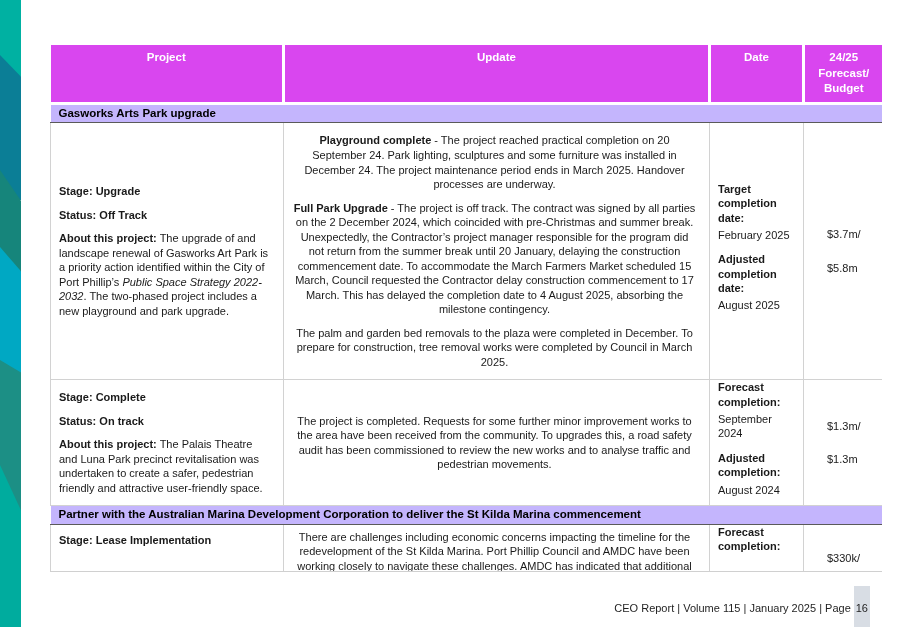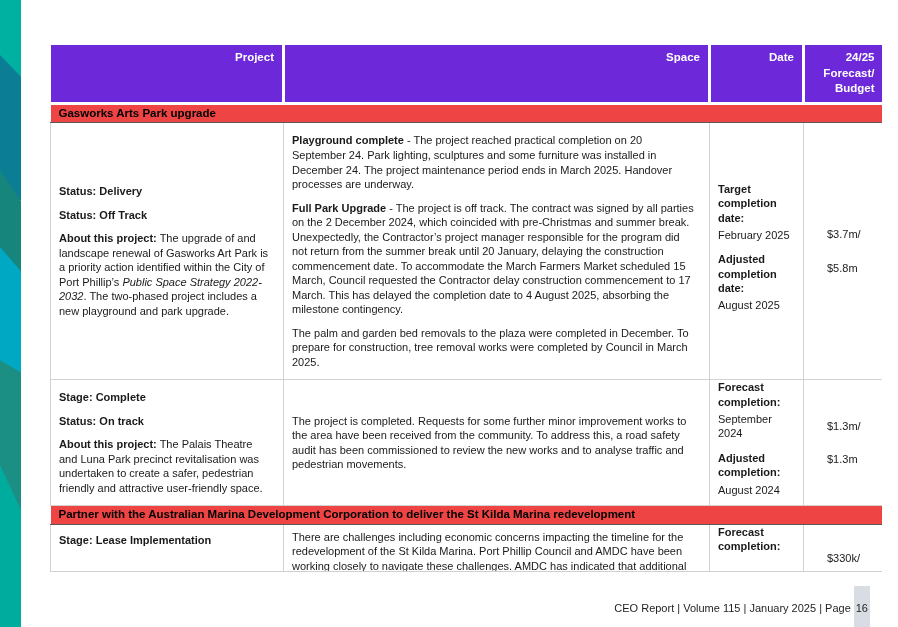--- a/index.html
+++ b/index.html
@@ -15,36 +15,36 @@
   .seg3{top:170px;height:110px;clip-path:polygon(0 0,100% 28%,100% 100%,0 100%);}
   .seg4{top:247px;height:128px;clip-path:polygon(0 0,100% 19%,100% 100%,0 100%);}
   .seg5{top:360px;height:155px;clip-path:polygon(0 0,100% 8%,100% 100%,0 100%);}
   .seg6{top:465px;height:162px;clip-path:polygon(0 0,100% 28%,100% 100%,0 100%);}
 
   
   .table-wrap{position:absolute;left:50px;top:45px;width:832px;height:527px;overflow:hidden;}
   table{border-collapse:collapse;table-layout:fixed;width:832px;}
   col.c-project{width:233px;}col.c-update{width:426px;}col.c-date{width:94px;}col.c-budget{width:79px;}
   th{
-    background:#6d28d9;color:#ffffff;font-weight:700;font-size:11.5px;line-height:1.35;
-    text-align:right;vertical-align:top;padding:5px 8px;border:3px solid #ffffff;
+    background:#d946ef;color:#ffffff;font-weight:700;font-size:11.5px;line-height:1.35;
+    text-align:center;vertical-align:top;padding:5px 8px;border:3px solid #ffffff;
     border-top:none;height:44px;
   }
   th:first-child{border-left:none;} th:last-child{border-right:none;}
   tr.section td{
-    background:#ef4444;color:#000;font-weight:700;font-size:11.5px;line-height:1.2;
+    background:#c4b5fd;color:#000;font-weight:700;font-size:11.5px;line-height:1.2;
     padding:2px 8px;border-top:1.5px solid #5a5a5a;border-bottom:1px solid #5a5a5a;
     height:13px;white-space:nowrap;overflow:hidden;
   }
   tr.body td{
     border:1px solid #d2d2d2;font-size:11px;line-height:1.32;vertical-align:middle;
     background:#fff;
   }
   td.proj{padding:8px 10px 8px 8px;}
-  td.upd{padding:5px 12px 5px 8px;vertical-align:top;}
+  td.upd{padding:5px 12px 5px 8px;vertical-align:top;text-align:center;}
   td.date{padding:0 6px 8px 8px;}
   td.bud{padding:8px 6px;}
   tr.r0 td{height:240px;}
   tr.r1 td{height:107px;}
   tr.r2 td{vertical-align:top;}
   .proj p,.upd p{margin:0 0 9px;}
   .proj p:last-child,.upd p:last-child{margin-bottom:0;}
   .b{font-weight:700;}
   .date .dl{font-weight:700;margin:0;line-height:1.3;}
   .date .dv{margin:3px 0 10px;}
@@ -77,33 +77,33 @@
     <table>
       <colgroup>
         <col class="c-project">
           <col class="c-update">
           <col class="c-date">
           <col class="c-budget">
       </colgroup>
       <thead>
         <tr>
           <th>Project</th>
-          <th>Space</th>
+          <th>Update</th>
           <th>Date</th>
           <th>24/25 Forecast/ Budget</th>
         </tr>
       </thead>
       <tbody>
 
         <tr class="section">
           <td colspan="4">Gasworks Arts Park upgrade</td>
         </tr>
         <tr class="body r0">
           <td class="proj">
-            <p class="b">Status: Delivery</p>
+            <p class="b">Stage: Upgrade</p>
             <p class="b">Status: Off Track</p>
             <p><span class="b">About this project:</span><span> The upgrade of and landscape renewal of Gasworks Art Park is a priority action identified within the City of Port Phillip’s </span><i>Public Space Strategy 2022-2032</i><span>. The two-phased project includes a new playground and park upgrade.</span></p>
           </td>
           <td class="upd">
             <p><span class="b">Playground complete</span><span> - The project reached practical completion on 20 September 24. Park lighting, sculptures and some furniture was installed in December 24. The project maintenance period ends in March 2025. Handover processes are underway.</span></p>
             <p><span class="b">Full Park Upgrade</span><span> - The project is off track. The contract was signed by all parties on the 2 December 2024, which coincided with pre-Christmas and summer break. Unexpectedly, the Contractor’s project manager responsible for the program did not return from the summer break until 20 January, delaying the construction commencement date.  To accommodate the March Farmers Market scheduled 15 March, Council requested the Contractor delay construction commencement to 17 March.  This has delayed the completion date to 4 August 2025, absorbing the milestone contingency.</span></p>
             <p><span>The palm and garden bed removals to the plaza were completed in December. To prepare for construction, tree removal works were completed by Council in March 2025.</span></p>
           </td>
           <td class="date">
             <p class="dl">Target completion date:</p>
@@ -117,36 +117,36 @@
           </td>
         </tr>
 
         <tr class="body r1">
           <td class="proj">
             <p class="b">Stage: Complete</p>
             <p class="b">Status: On track</p>
             <p><span class="b">About this project:</span><span> The Palais Theatre and Luna Park precinct revitalisation was undertaken to create a safer, pedestrian friendly and attractive user-friendly space.</span></p>
           </td>
           <td class="upd">
-            <p><span>The project is completed. Requests for some further minor improvement works to the area have been received from the community. To address this, a road safety audit has been commissioned to review the new works and to analyse traffic and pedestrian movements.</span></p>
+            <p><span>The project is completed. Requests for some further minor improvement works to the area have been received from the community. To upgrades this, a road safety audit has been commissioned to review the new works and to analyse traffic and pedestrian movements.</span></p>
           </td>
           <td class="date">
             <p class="dl">Forecast completion:</p>
             <p class="dv">September 2024</p>
             <p class="dl">Adjusted completion:</p>
             <p class="dv">August 2024</p>
           </td>
           <td class="bud">
             <p>$1.3m/</p>
             <p>$1.3m</p>
           </td>
         </tr>
 
         <tr class="section">
-          <td colspan="4">Partner with the Australian Marina Development Corporation to deliver the St Kilda Marina redevelopment</td>
+          <td colspan="4">Partner with the Australian Marina Development Corporation to deliver the St Kilda Marina commencement</td>
         </tr>
         <tr class="body r2">
           <td class="proj">
             <p class="b">Stage: Lease Implementation</p>
 
           </td>
           <td class="upd">
             <p><span>There are challenges including economic concerns impacting the timeline for the redevelopment of the St Kilda Marina. Port Phillip Council and AMDC have been working closely to navigate these challenges. AMDC has indicated that additional time is needed to assess the implications of the significantly increased redevelopment costs. Recognising these challenges, Council has extended a key</span></p>
           </td>
           <td class="date">

